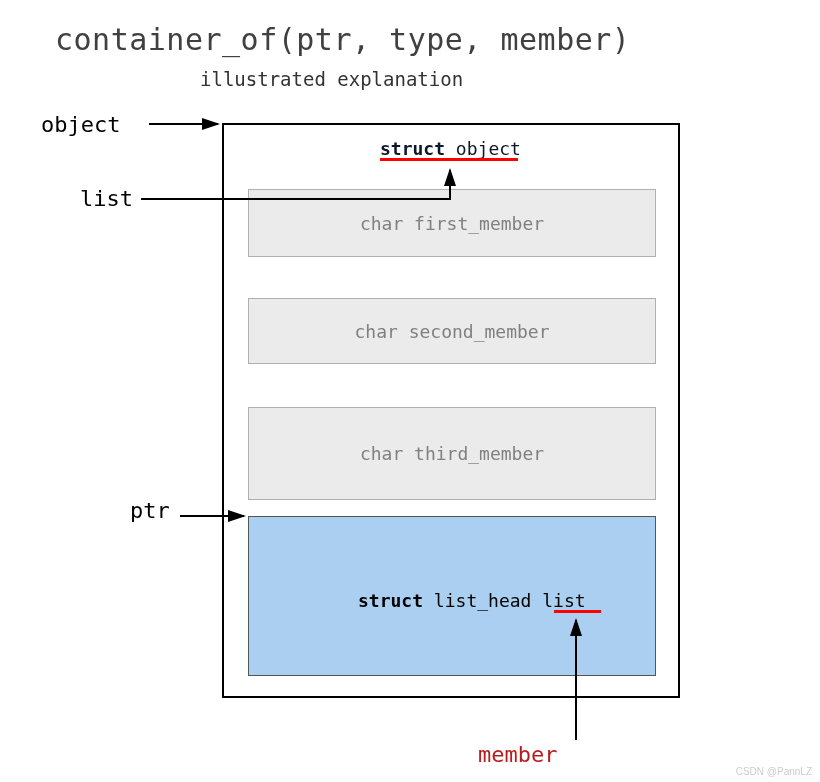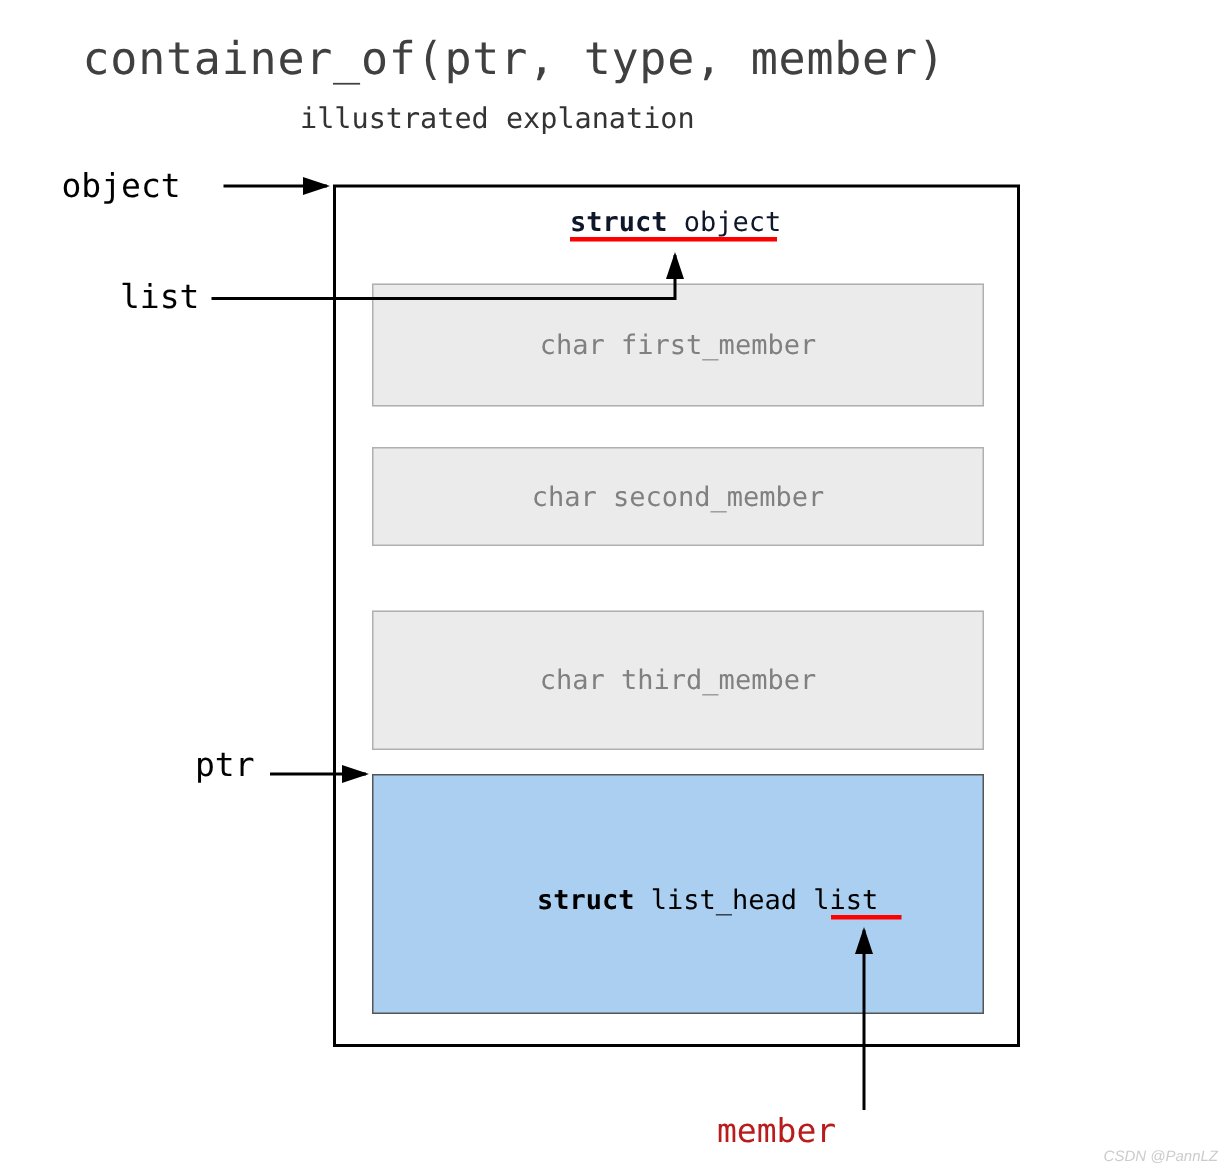--- a/index.html
+++ b/index.html
@@ -63,21 +63,21 @@
       left: 248px;
       width: 408px;
       background: #ebebeb;
       border: 1px solid #b0b0b0;
       display: flex;
       align-items: center;
       justify-content: center;
       font-size: 18px;
       color: #808080;
     }
-    .mb1 { top: 189px; height: 82px; }
+    .mb1 { top: 189px; height: 68px; }
     .mb2 { top: 298px; height: 66px; }
     .mb3 { top: 407px; height: 93px; }
     .mb4 {
       top: 516px;
       height: 160px;
       background: #aacff0;
       border: 1px solid #555;
     }
     .mb4-text {
       position: absolute;
@@ -125,21 +125,20 @@
       font-size: 22px;
       color: #b91c1c;
     }
     .watermark {
       position: absolute;
       bottom: 5px;
       right: 8px;
       font-size: 10px;
       color: #ccc;
       font-family: sans-serif;
-      font-style: italic;
     }
     
     .arrows {
       position: absolute;
       top: 0;
       left: 0;
       width: 820px;
       height: 782px;
       pointer-events: none;
     }

